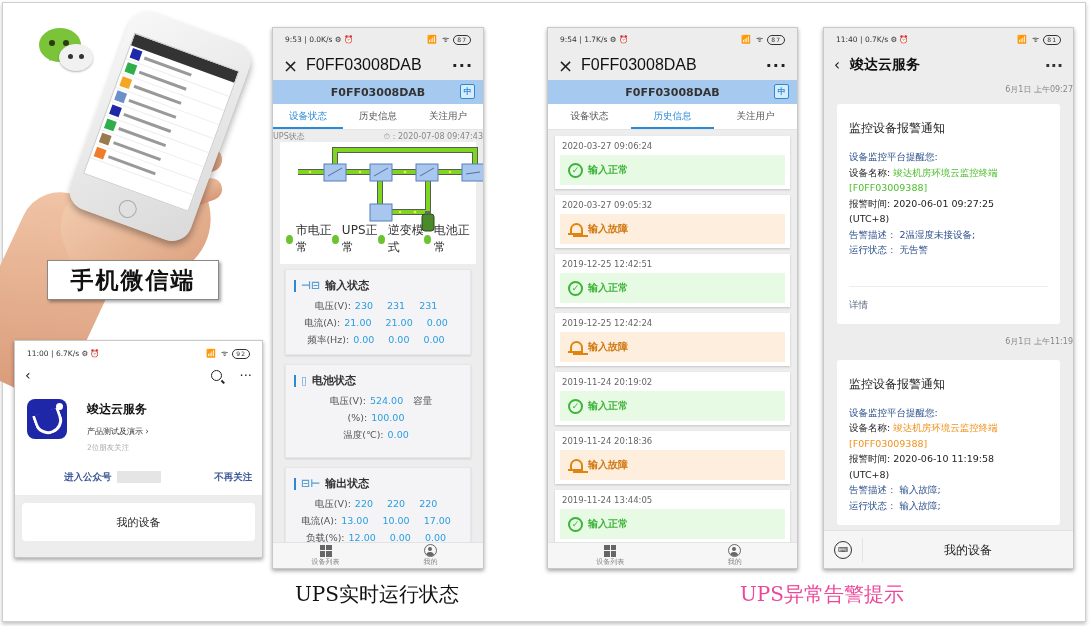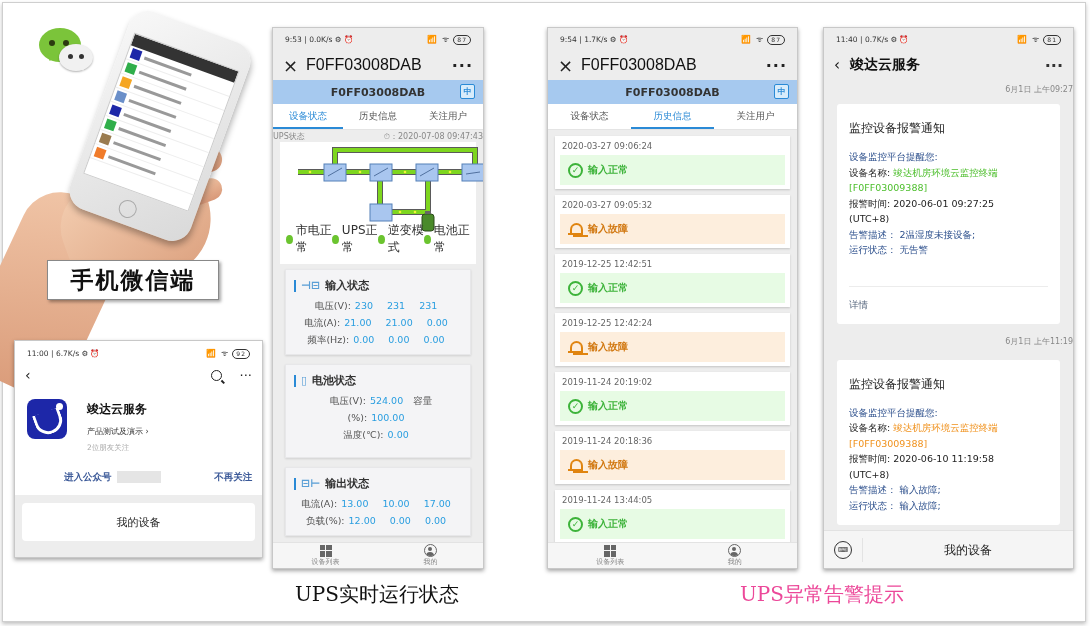--- a/index.html
+++ b/index.html
@@ -327,20 +327,21 @@
       <div class="sc-line"><span>电压(V):</span><span class="v">524.00</span><span>容量(%):</span><span class="v">100.00</span></div>
       <div class="sc-line" style="padding-bottom:8px"><span>温度(℃):</span><span class="v">0.00</span></div>
     </div>
 
     <div class="status-card" style="margin-top:9px">
       <div class="sc-title">
           <span class="bar"></span>
           <span class="ico">⊟⊢</span>
           <span>输出状态</span>
         </div>
+      <div class="sc-line"><span>电压(V):</span><span class="v">220</span><span class="v">220</span><span class="v">220</span></div>
       <div class="sc-line"><span>电流(A):</span><span class="v">13.00</span><span class="v">10.00</span><span class="v">17.00</span></div>
       <div class="sc-line"><span>负载(%):</span><span class="v">12.00</span><span class="v">0.00</span><span class="v">0.00</span></div>
     </div>
 
     <div class="bottom-nav">
       <div class="bn-item">
         <div class="grid-icon">
             <span></span>
             <span></span>
             <span></span>

